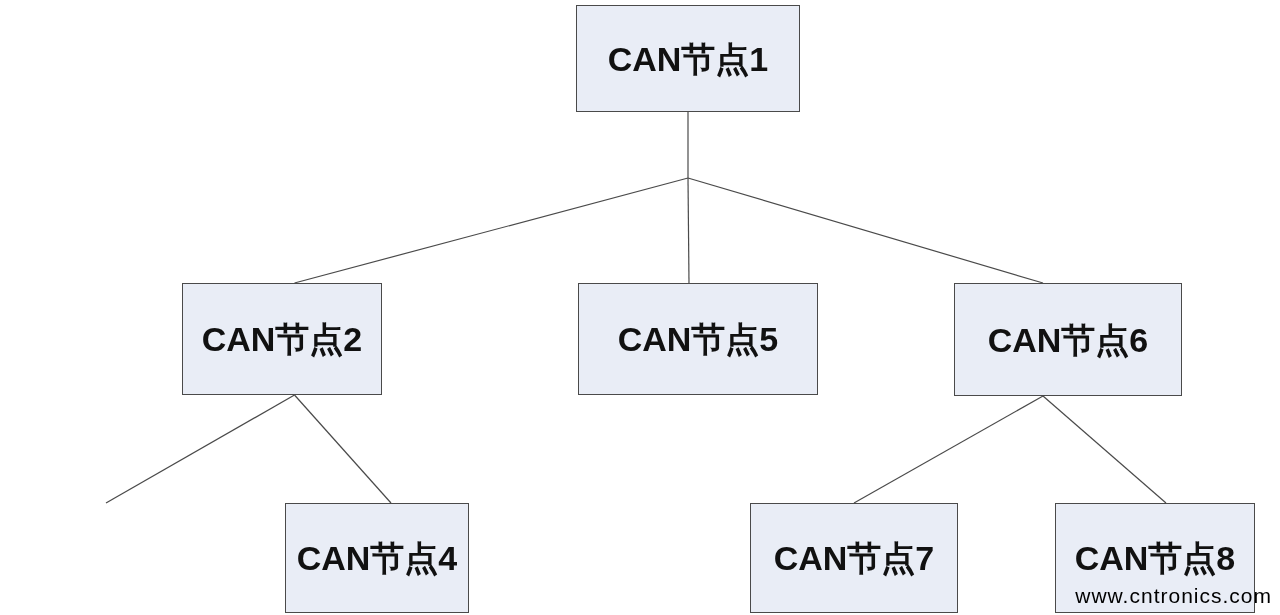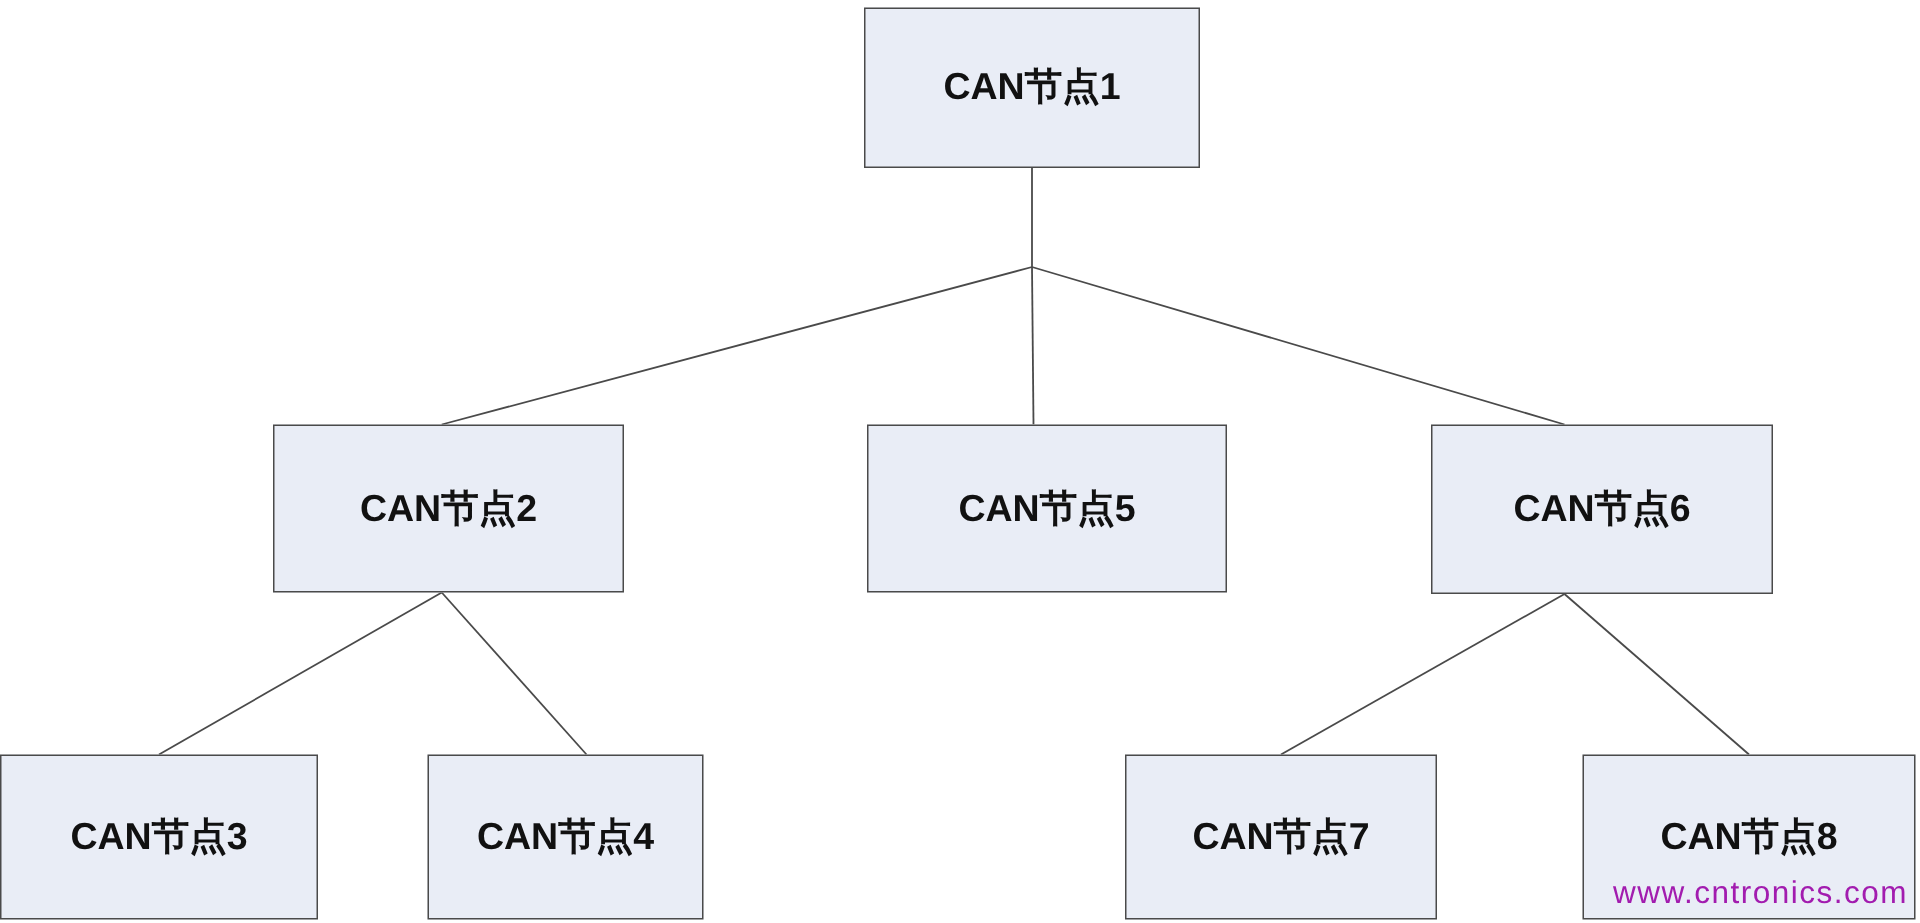--- a/index.html
+++ b/index.html
@@ -26,33 +26,33 @@
   .node {
     position: absolute;
     background: #e9edf6;
     border: 1.5px solid #4a4a4a;
     box-sizing: border-box;
     display: flex;
     align-items: center;
     justify-content: center;
   }
   .node-label {
-    font-size: 25px;
+    font-size: 34px;
     font-weight: bold;
     color: #111111;
     letter-spacing: 0px;
     white-space: nowrap;
     line-height: 1;
   }
   .watermark {
     position: absolute;
     right: 8px;
     top: 584px;
     font-size: 21px;
-    color: #a21caf;
+    color: #000000;
     letter-spacing: 1px;
     white-space: nowrap;
   }
 </style>
 </head>
 <body>
 
 <div class="canvas">
 
   <svg id="edges-svg" width="1280" height="615" viewBox="0 0 1280 615">
@@ -63,43 +63,40 @@
       <line x1="294.5" y1="395" x2="106" y2="503" stroke="#4a4a4a" stroke-width="1.2"></line>
       <line x1="294.5" y1="395" x2="391" y2="503" stroke="#4a4a4a" stroke-width="1.2"></line>
       <line x1="1043" y1="396" x2="854" y2="503" stroke="#4a4a4a" stroke-width="1.2"></line>
       <line x1="1043" y1="396" x2="1166" y2="503" stroke="#4a4a4a" stroke-width="1.2"></line>
     </svg>
 
   <div class="node" style="left:576px; top:5px; width:224px; height:107px;">
     <span class="node-label">CAN节点1</span>
   </div>
 
-  <div class="node" style="left:182px; top:283px; width:234px; height:112px;">
+  <div class="node" style="left:182px; top:283px; width:200px; height:112px;">
     <span class="node-label">CAN节点2</span>
   </div>
 
   <div class="node" style="left:578px; top:283px; width:240px; height:112px;">
     <span class="node-label">CAN节点5</span>
   </div>
 
   <div class="node" style="left:954px; top:283px; width:228px; height:113px;">
     <span class="node-label">CAN节点6</span>
   </div>
 
-  <div class="node" style="left:0px; top:503px; width:212px; height:110px;">
-    <span class="node-label">CAN节点3</span>
-  </div>
 
   <div class="node" style="left:285px; top:503px; width:184px; height:110px;">
     <span class="node-label">CAN节点4</span>
   </div>
 
   <div class="node" style="left:750px; top:503px; width:208px; height:110px;">
     <span class="node-label">CAN节点7</span>
   </div>
 
-  <div class="node" style="left:1055px; top:503px; width:222px; height:110px;">
+  <div class="node" style="left:1055px; top:503px; width:200px; height:110px;">
     <span class="node-label">CAN节点8</span>
   </div>
 
   <div class="watermark">www.cntronics.com</div>
 
 </div>
 
 </body></html>

